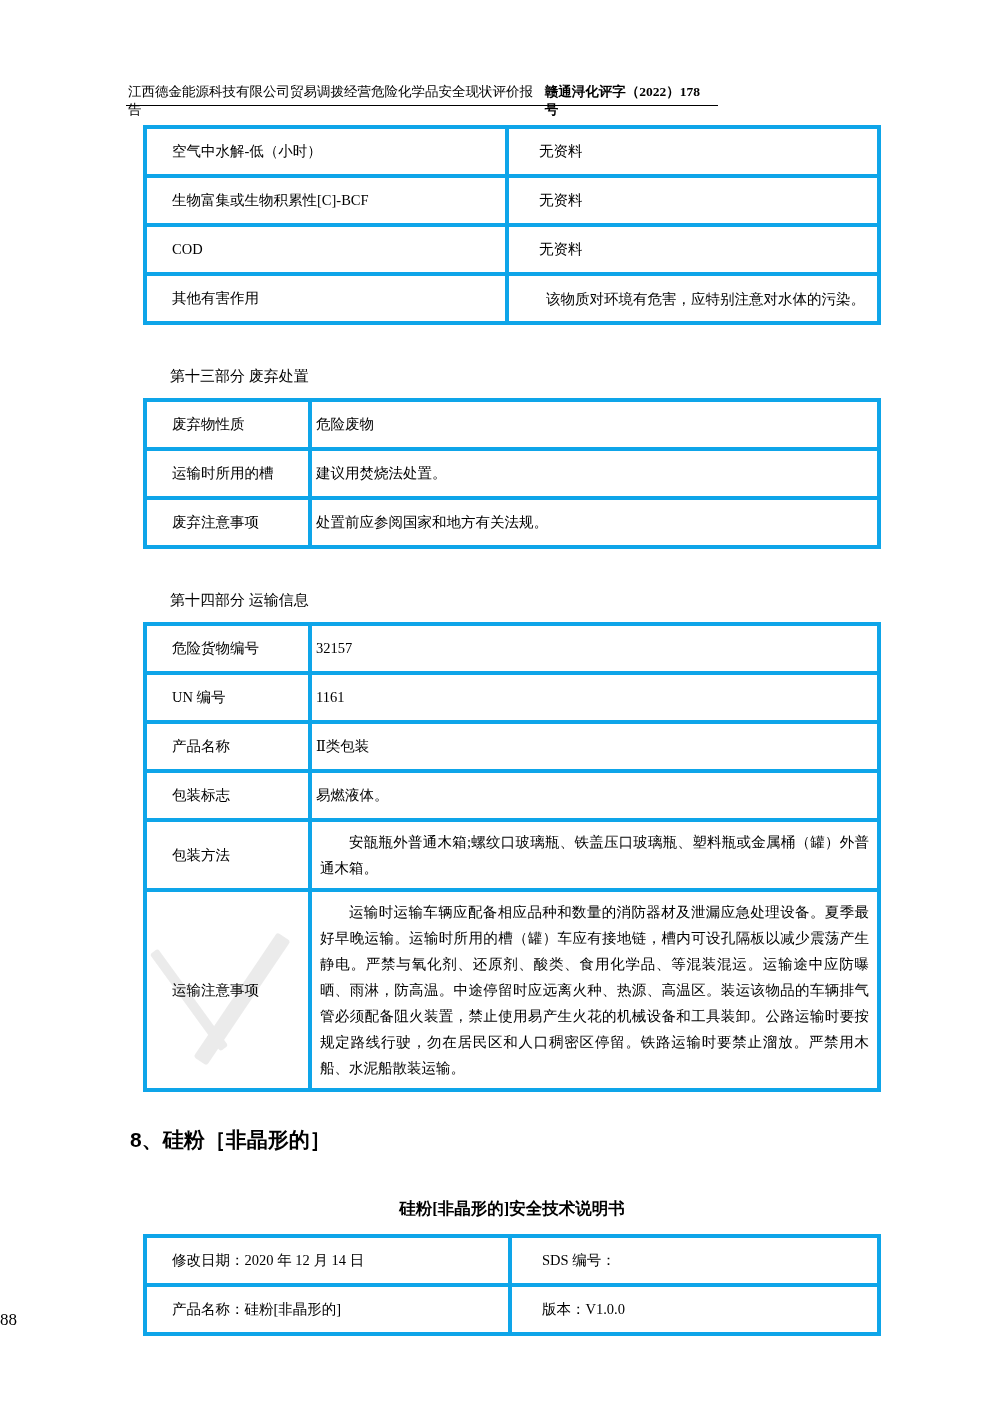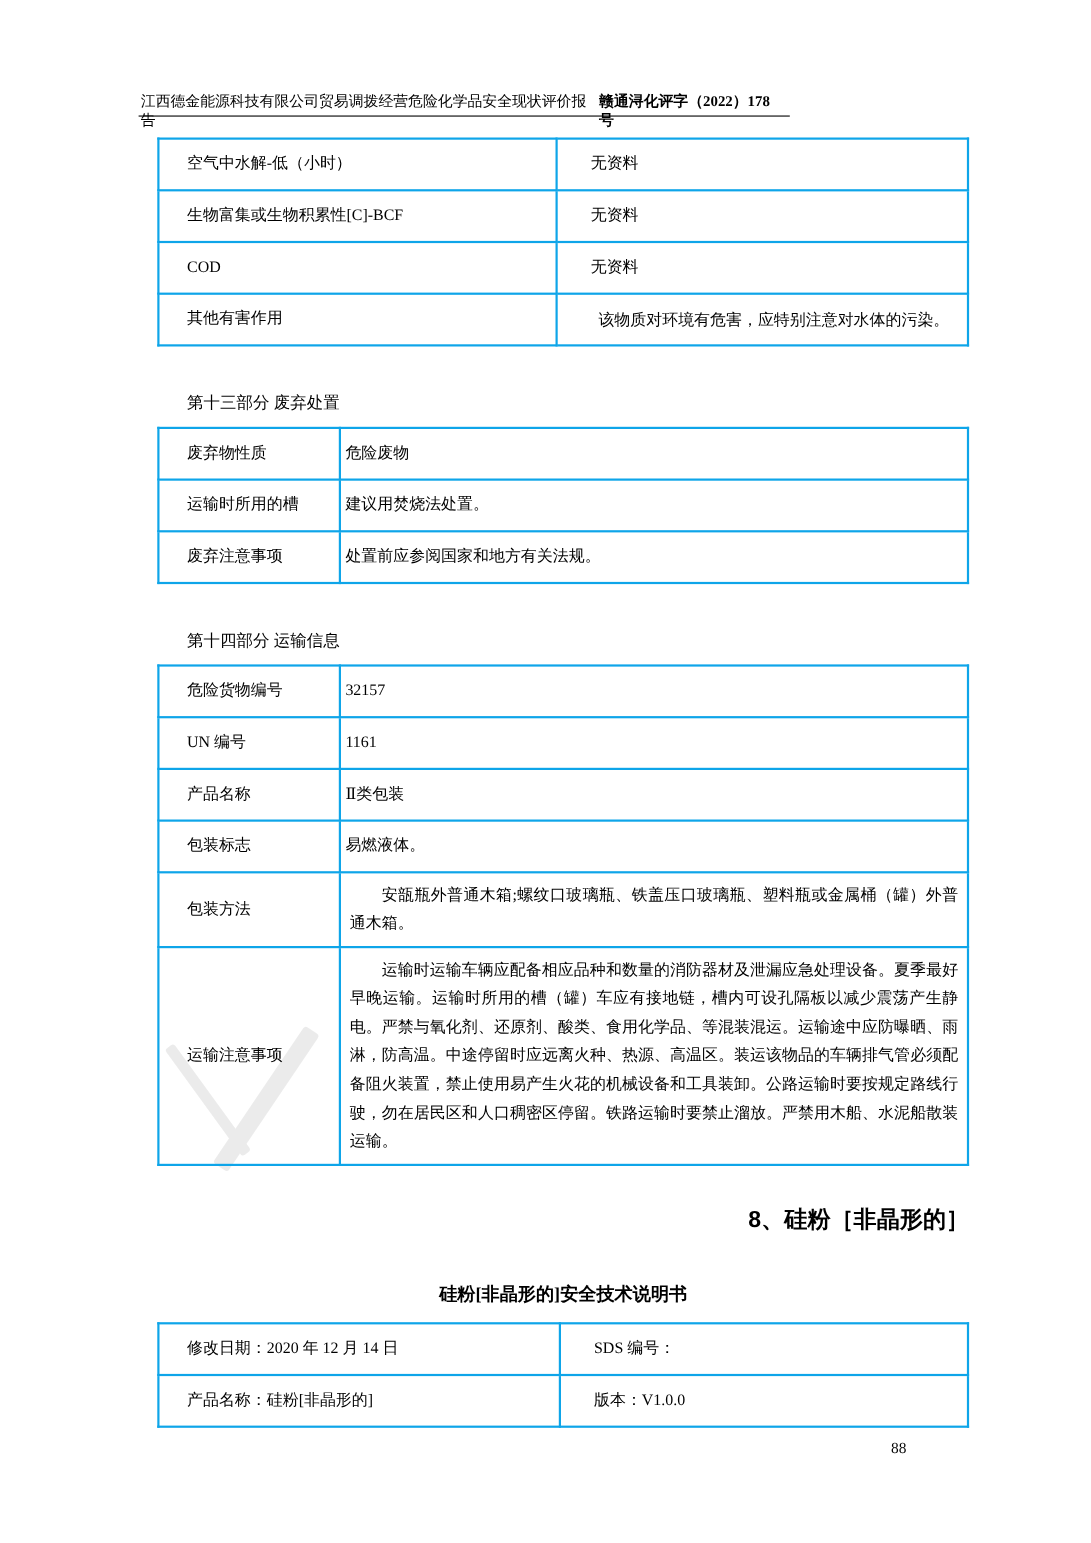--- a/index.html
+++ b/index.html
@@ -37,21 +37,21 @@
   
   .content { position: absolute; top: 0; left: 143px; width: 738px; padding-top: 125px; }
 
   table.t {
     width: 100%;
     border-collapse: collapse;
     table-layout: fixed;
     font-size: 14.5px;
   }
   table.t td {
-    border: 2px solid #0ea5e9;
+    border: 4px solid #0ea5e9;
     vertical-align: middle;
     padding: 12px 10px;
     line-height: 1.45;
   }
 
   
   .t1 td.lbl { width: 362px; padding-left: 25px; }
   .t1 td.val { padding-left: 30px; }
   .t1 td.val-para { padding-left: 8px; padding-right: 10px; text-indent: 2em; text-align: justify; line-height: 26px; padding-top: 8px; padding-bottom: 8px; }
 
@@ -65,35 +65,34 @@
     font-size: 15px;
     margin: 42px 0 12px 27px;
   }
 
   
   .product-heading {
     font-family: "Liberation Sans", "DejaVu Sans", sans-serif;
     font-weight: bold;
     font-size: 21px;
     margin: 34px 0 0 -13px;
-    text-align: right;
   }
   .sds-title {
     text-align: center;
     font-weight: bold;
     font-size: 16.5px;
     margin-top: 44px;
     margin-bottom: 14px;
   }
   .t3 td.cl { width: 365px; padding-left: 25px; }
   .t3 td.cr { padding-left: 30px; }
 
   .footer-pagenum {
     position: absolute; top: 1310px; left: 0; width: 100%;
-    text-align: right; font-size: 14px; padding-left: 36px;
+    text-align: left; font-size: 17px;
   }
 </style>
 </head>
 <body>
 
 <div class="page">
 
   <div class="header">
     <span class="h-left">江西德金能源科技有限公司贸易调拨经营危险化学品安全现状评价报告</span>
     <span class="h-right">赣通浔化评字（2022）178 号</span>

